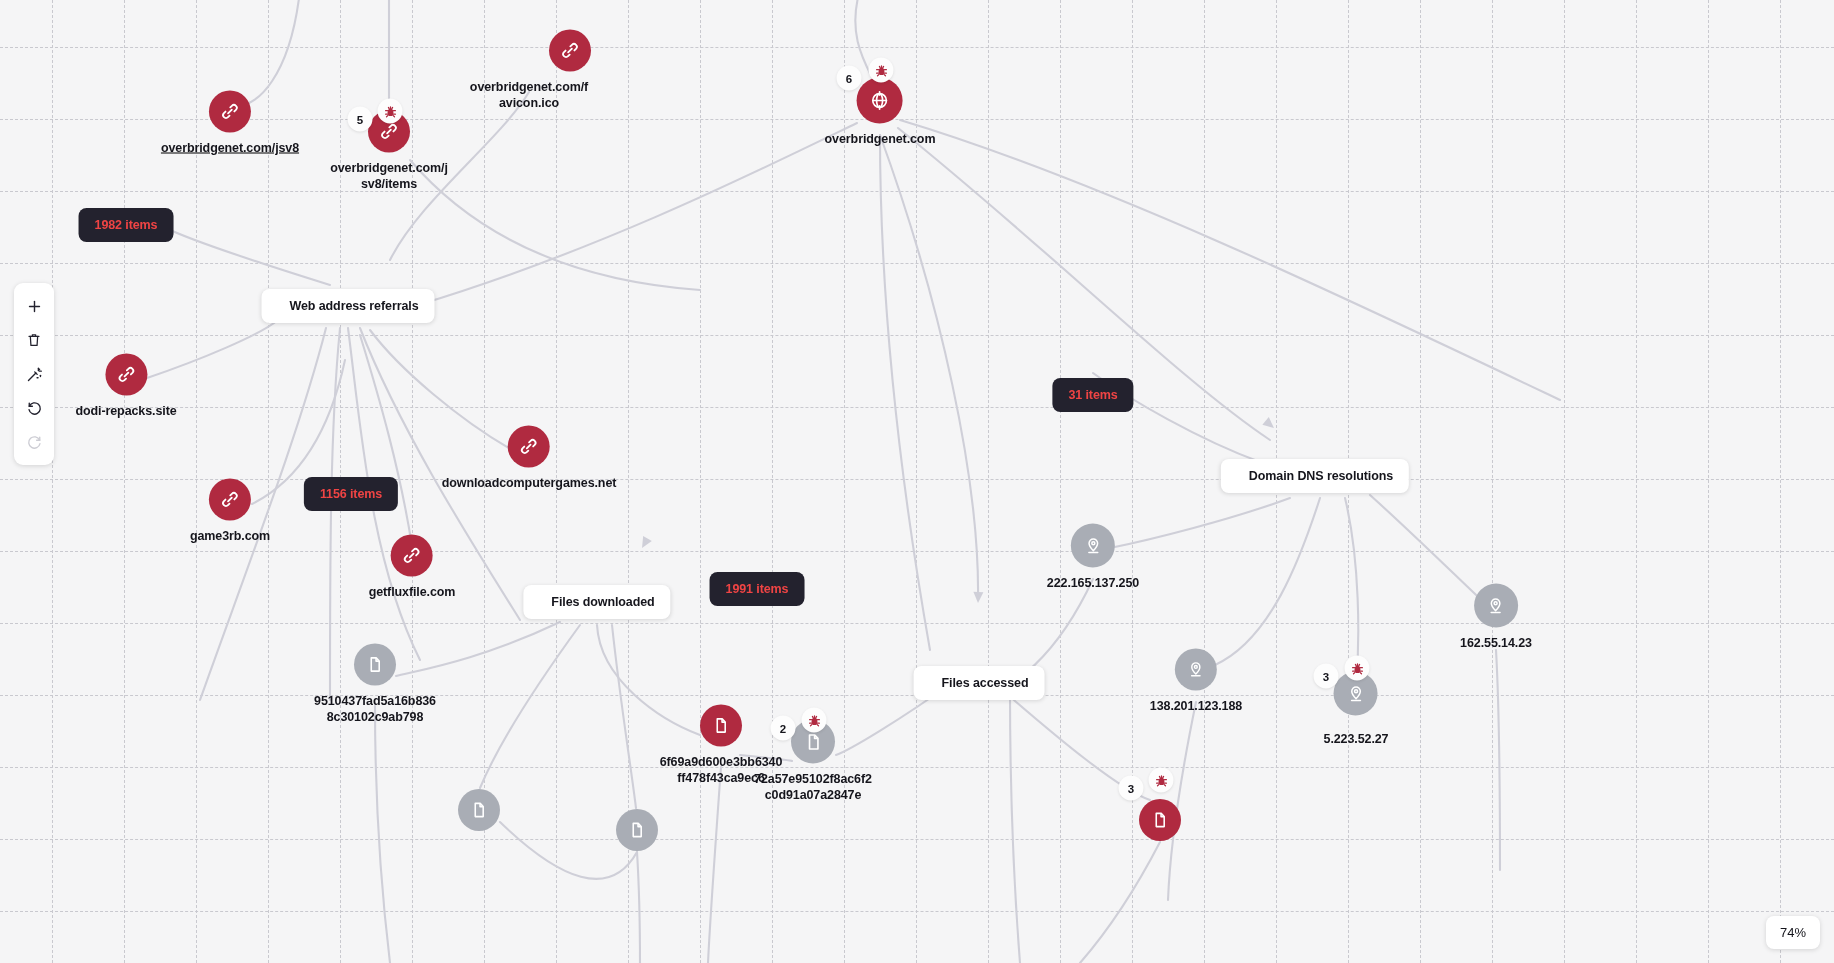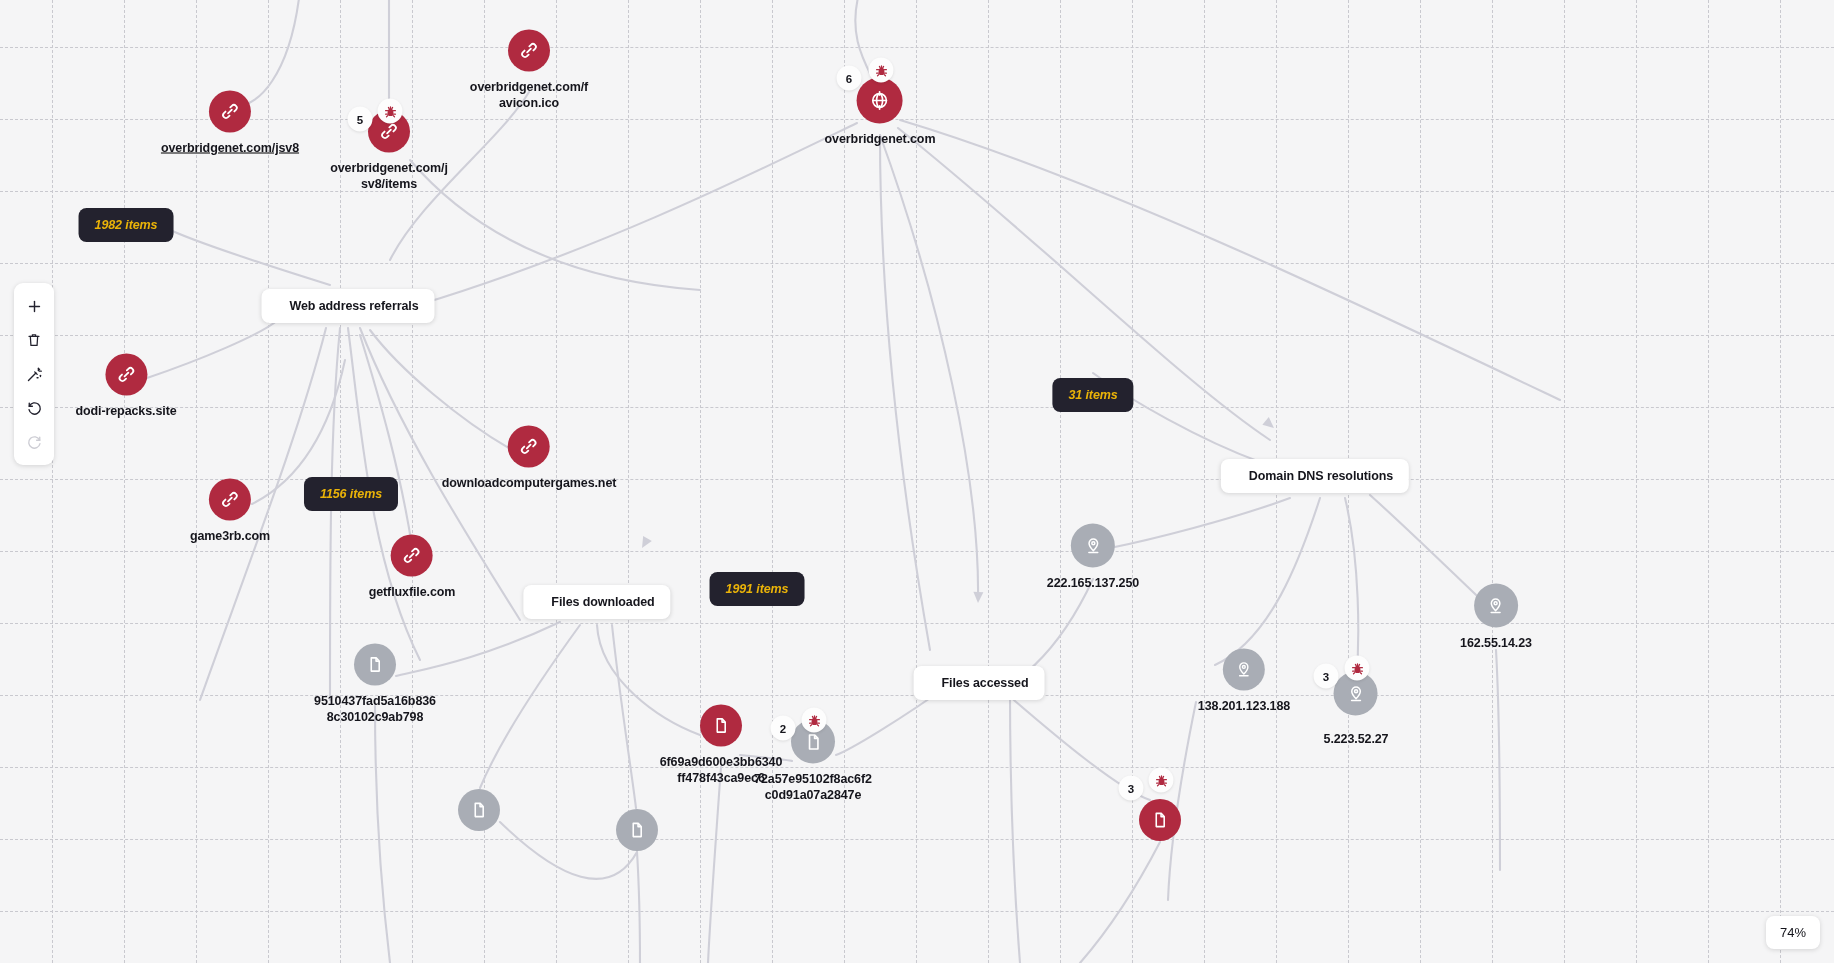--- a/index.html
+++ b/index.html
@@ -72,21 +72,21 @@
     position: absolute;
     transform: translate(-50%, -50%);
     padding: 10px 16px;
     border-radius: 8px;
     font-size: 12.5px;
     font-weight: bold;
     white-space: nowrap;
     letter-spacing: -0.1px;
     cursor: pointer;
   }
-  .chip.dark { background: #23222e; color: #eab308; font-style: italic; }
+  .chip.dark { background: #23222e; color: #ef4444; }
   .chip.light {
     background: #ffffff; color: #15151c;
     box-shadow: 0 1px 4px rgba(0,0,0,.13);
     padding-left: 28px;
   }
 
   
   .toolbar {
     position: absolute;
     left: 14px; top: 283px;
@@ -225,21 +225,21 @@
           <span>
             <svg width="18" height="18" viewBox="0 0 24 24" fill="none" stroke="#ffffff" stroke-width="2.4" stroke-linecap="round" stroke-linejoin="round">
         <path d="M9.5 14.5 L14.5 9.5"></path>
         <path d="M12.5 6.5 L14.6 4.4a3.8 3.8 0 0 1 5.4 5.4l-2.1 2.1"></path>
         <path d="M11.5 17.5 L9.4 19.6a3.8 3.8 0 0 1-5.4-5.4l2.1-2.1"></path>
             </svg>
           </span>
         </div>
         <div class="node-label">overbridgenet.com/jsv8</div>
       </div>
-      <div class="node" style="left: 529px; top: 70px;">
+      <div class="node" style="left: 529px; top: 70px; align-items: flex-end;">
         <div class="node-circle" style="width: 42px; height: 42px; background: rgb(176, 42, 64);">
           <span>
             <svg width="18" height="18" viewBox="0 0 24 24" fill="none" stroke="#ffffff" stroke-width="2.4" stroke-linecap="round" stroke-linejoin="round">
         <path d="M9.5 14.5 L14.5 9.5"></path>
         <path d="M12.5 6.5 L14.6 4.4a3.8 3.8 0 0 1 5.4 5.4l-2.1 2.1"></path>
         <path d="M11.5 17.5 L9.4 19.6a3.8 3.8 0 0 1-5.4-5.4l2.1-2.1"></path>
             </svg>
           </span>
         </div>
         <div class="node-label narrow">overbridgenet.com/favicon.ico</div>
@@ -365,21 +365,21 @@
           <span>
             <svg width="19" height="19" viewBox="0 0 24 24" fill="none" stroke="#ffffff" stroke-width="1.9" stroke-linecap="round" stroke-linejoin="round">
         <path d="M12 3.2a5.4 5.4 0 0 0-5.4 5.4c0 3.9 5.4 9.4 5.4 9.4s5.4-5.5 5.4-9.4A5.4 5.4 0 0 0 12 3.2z"></path>
         <circle cx="12" cy="8.6" r="1.9"></circle>
         <path d="M6.4 20.3h11.2"></path>
             </svg>
           </span>
         </div>
         <div class="node-label">162.55.14.23</div>
       </div>
-      <div class="node" style="left: 1196px; top: 681px; margin-left: 48px;">
+      <div class="node" style="left: 1196px; top: 681px;">
         <div class="node-circle" style="width: 42px; height: 42px; background: rgb(169, 173, 181);">
           <span>
             <svg width="18" height="18" viewBox="0 0 24 24" fill="none" stroke="#ffffff" stroke-width="1.9" stroke-linecap="round" stroke-linejoin="round">
         <path d="M12 3.2a5.4 5.4 0 0 0-5.4 5.4c0 3.9 5.4 9.4 5.4 9.4s5.4-5.5 5.4-9.4A5.4 5.4 0 0 0 12 3.2z"></path>
         <circle cx="12" cy="8.6" r="1.9"></circle>
         <path d="M6.4 20.3h11.2"></path>
             </svg>
           </span>
         </div>
         <div class="node-label">138.201.123.188</div>

